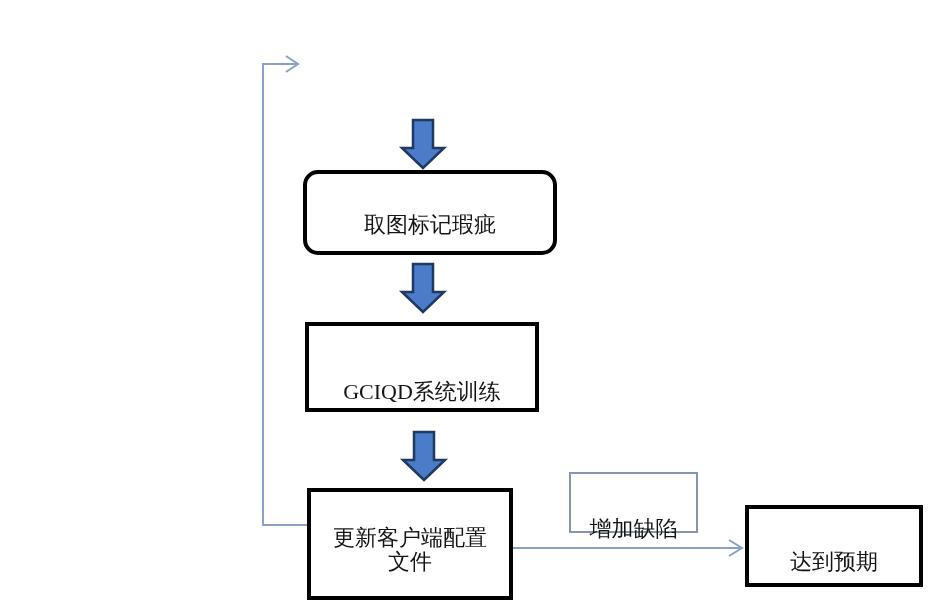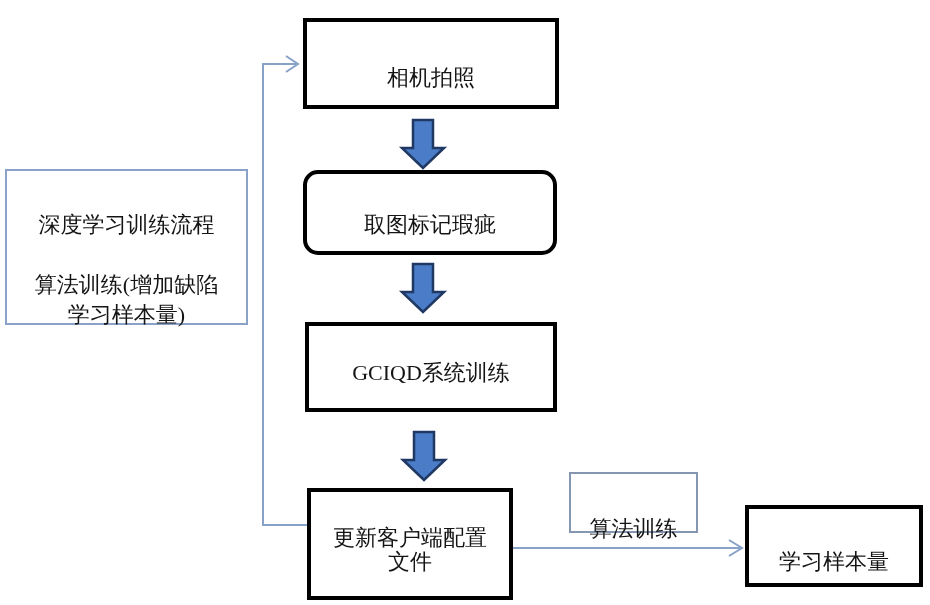--- a/index.html
+++ b/index.html
@@ -26,21 +26,21 @@
     font-size: 22px;
     line-height: 31px;
     white-space: pre-line;
   }
   .heavy { border: 4px solid #000000; }
   .thin-note { border: 2px solid #8aa2c8; }
   .thin-expect { border: 2px solid #8496b0; }
 
   .n-camera  { left: 303px; top: 18px;  width: 256px; height: 91px;  padding-top: 9px; }
   .n-mark    { left: 303px; top: 170px; width: 254px; height: 85px;  padding-top: 4px; border-radius: 15px; }
-  .n-gciqd   { left: 305px; top: 322px; width: 252px; height: 90px;  padding-top: 0; }
+  .n-gciqd   { left: 305px; top: 322px; width: 234px; height: 90px;  padding-top: 19px; }
   .n-update  { left: 307px; top: 488px; width: 206px; height: 112px; padding-top: 10px; line-height: 24px; }
   .n-done    { left: 745px; top: 505px; width: 178px; height: 82px;  padding-top: 6px; }
   .n-expect  { left: 569px; top: 472px; width: 129px; height: 61px;  padding-top: 8px; }
   .n-note    { left: 5px;   top: 169px; width: 243px; height: 156px; padding-top: 9px; line-height: 30px; }
 
   .connector { stroke: #87a1c8; stroke-width: 2; fill: none; }
   .block-arrow { fill: #4a7cc7; stroke: #1f3864; stroke-width: 2.5; stroke-linejoin: miter; }
 </style>
 </head>
 <body>
@@ -53,45 +53,36 @@
     <path class="connector" d="M 286 56 L 298 64 L 286 72"></path>
 
     <path class="connector" d="M 513 548 L 740 548"></path>
     <path class="connector" d="M 729 540 L 742 548 L 729 556"></path>
 
     <polygon class="block-arrow" points="413,120 433,120 433,148 444,148 423,168 402,148 413,148"></polygon>
     <polygon class="block-arrow" points="413,264 433,264 433,292 444,292 423,312 402,292 413,292"></polygon>
     <polygon class="block-arrow" points="414,432 434,432 434,460 445,460 424,480 403,460 414,460"></polygon>
   </svg>
 
-  <div class="node heavy n-camera">
-    <span>相机拍照</span>
-  </div>
 
   <div class="node heavy n-mark">
     <span>取图标记瑕疵</span>
   </div>
 
   <div class="node heavy n-gciqd">
     <span>GCIQD系统训练</span>
   </div>
 
   <div class="node heavy n-update">
     <span>更新客户端配置
 文件</span>
   </div>
 
   <div class="node heavy n-done">
-    <span>学习样本量</span>
+    <span>达到预期</span>
   </div>
 
   <div class="node thin-expect n-expect">
-    <span>算法训练</span>
+    <span>增加缺陷</span>
   </div>
 
-  <div class="node thin-note n-note">
-    <span>深度学习训练流程
-
-算法训练(增加缺陷
-学习样本量)</span>
-  </div>
 
 </div>
 
 </body></html>

